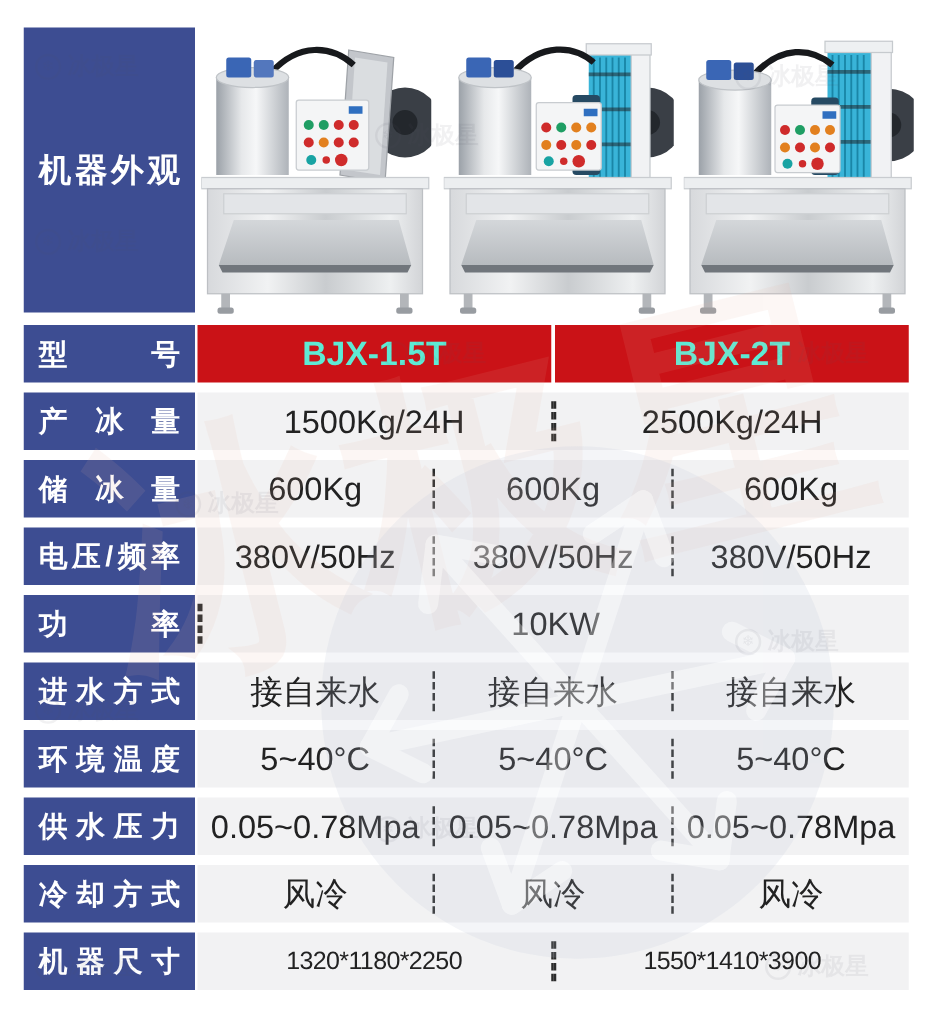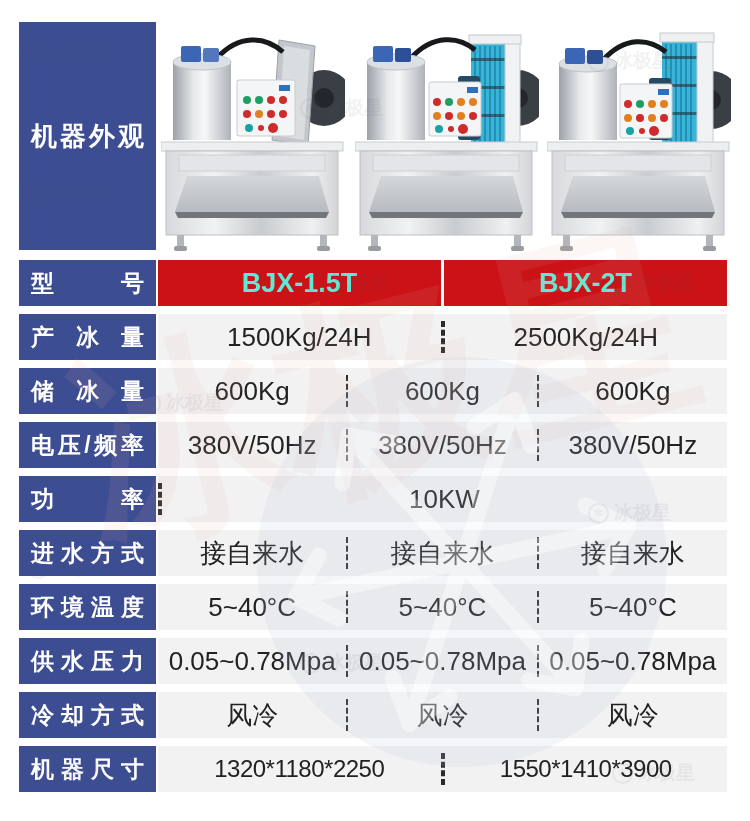--- a/index.html
+++ b/index.html
@@ -32,21 +32,21 @@
   .justify-chars { display:flex; justify-content:space-between; align-items:center; }
   .vals { flex:1; margin-left:2px; display:flex; align-items:stretch; }
   .vals.gray { background:#f2f2f3; }
   .vals.header-red { background:#ffffff; gap:3px; }
   .cell {
     flex:1 1 0; display:flex; align-items:center; justify-content:center;
     font-size:26px; color:#222222;
   }
   .header-red .cell { background:#ca1217; color:#5eead4; font-size:27px; font-weight:bold; }
   .sep { width:0; border-left:2px dashed #2b2b2b; margin:7px 0; }
-  .row-dims .cell { font-size:24px; letter-spacing:-0.5px; }
+  .row-dims .cell { font-size:20px; letter-spacing:-0.5px; }
 
   
   .wm-layer { position:absolute; inset:0; pointer-events:none; z-index:6; }
   .wm-small {
     position:absolute; display:flex; align-items:center; gap:5px;
     color:#555566; opacity:0.08; font-size:19px; font-weight:bold; white-space:nowrap;
   }
   .wm-small .wm-ring {
     width:21px; height:21px; border:2px solid #555566; border-radius:50%;
     display:flex; align-items:center; justify-content:center; font-size:12px;

